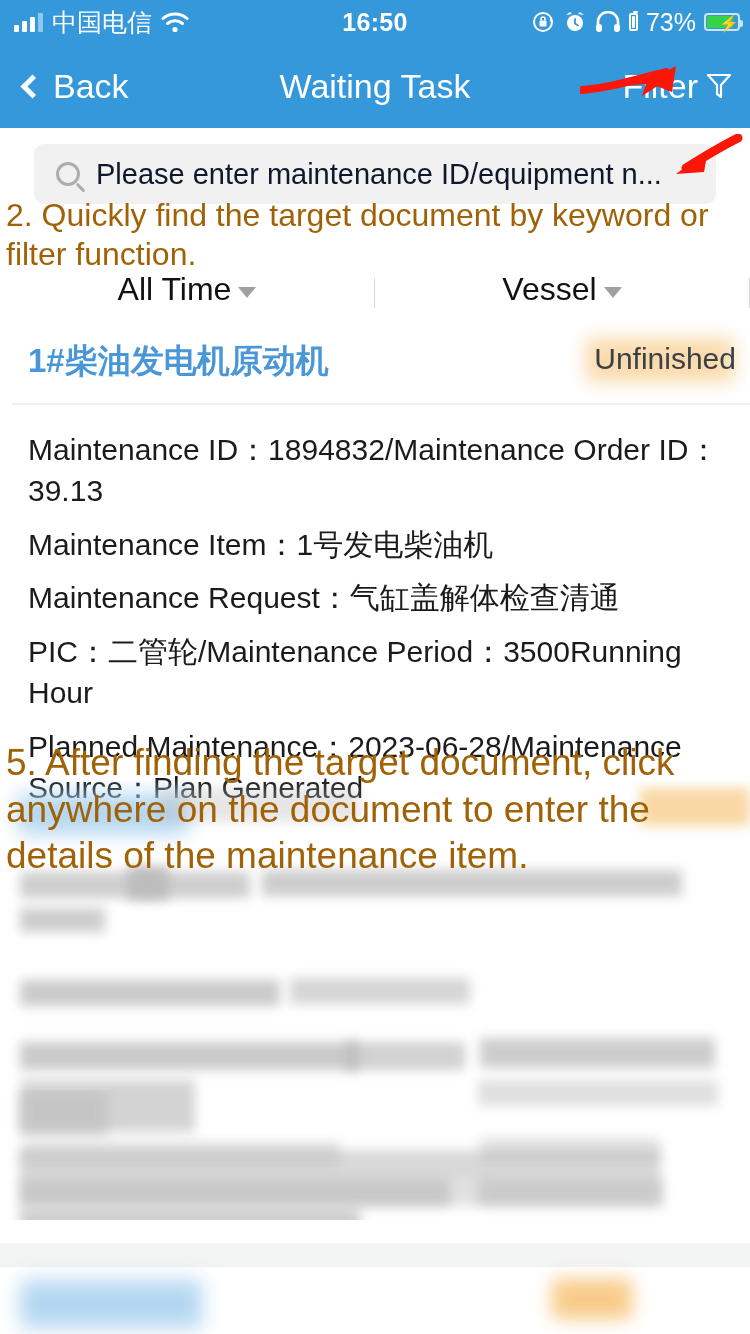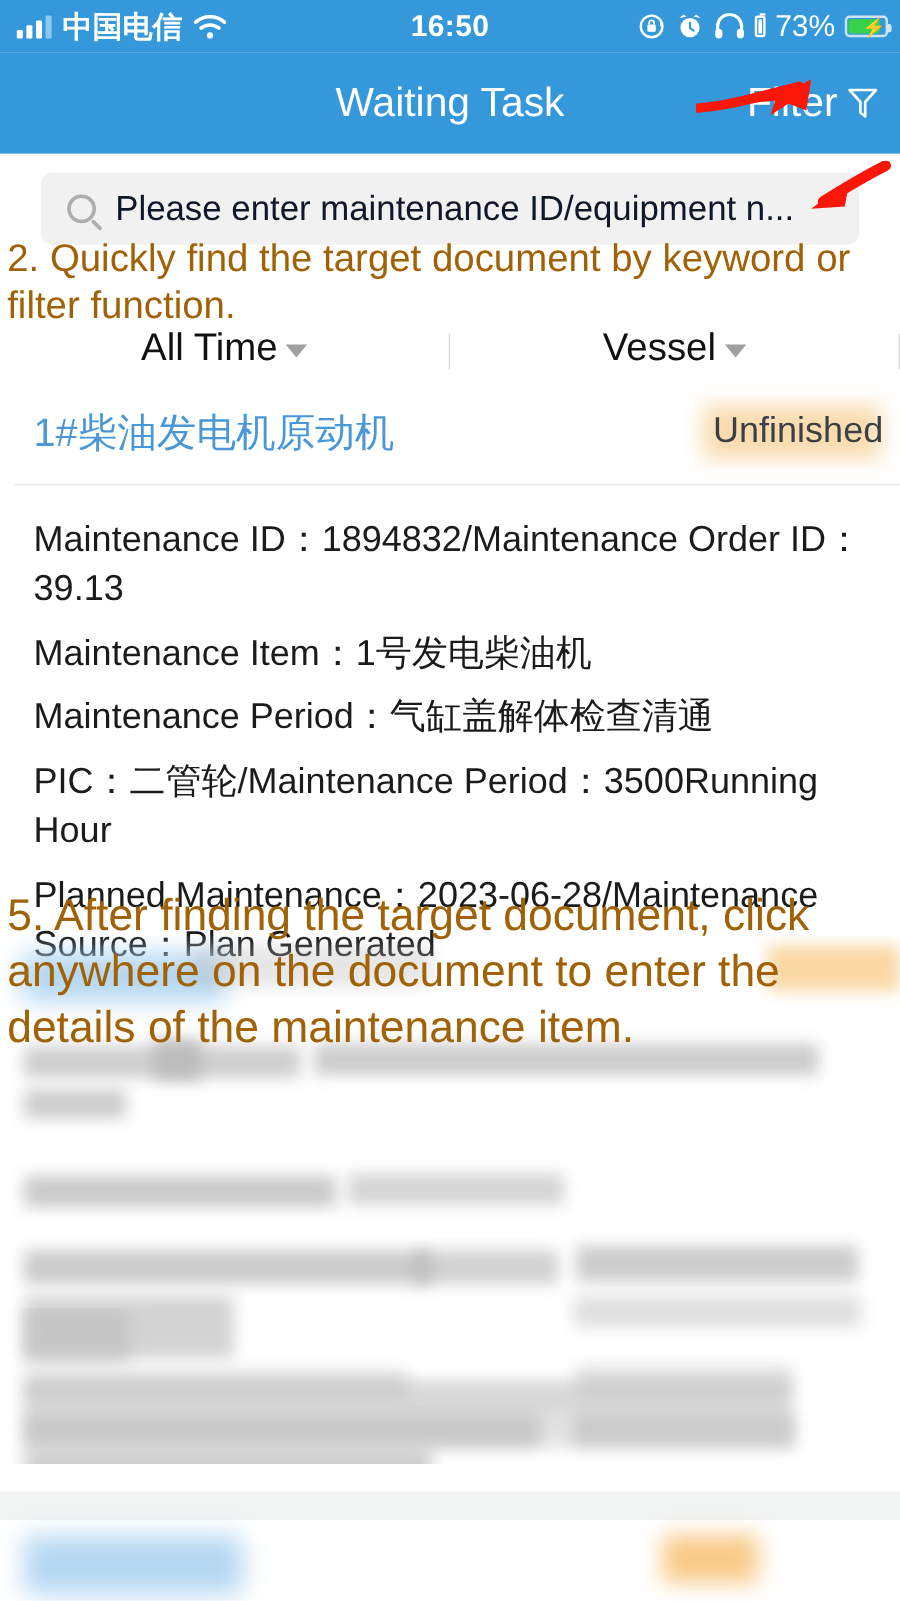--- a/index.html
+++ b/index.html
@@ -14,21 +14,21 @@
   
   .statusbar{
     position:absolute; top:0; left:0; width:750px; height:44px;
     background:#3498db; color:#fff;
     display:flex; align-items:center;
   }
   .sb-left{ position:absolute; left:14px; display:flex; align-items:center; gap:9px;}
   .sb-center{ position:absolute; left:0; width:750px; text-align:center;
     font-size:25px; font-weight:600; letter-spacing:.3px;}
   .sb-right{ position:absolute; right:10px; display:flex; align-items:center; gap:8px;}
-  .carrier{ font-size:25px; font-weight:700; }
+  .carrier{ font-size:25px; font-weight:400; }
   .bars{ display:flex; align-items:flex-end; gap:3px; height:20px; }
   .bars i{ display:block; width:5px; background:#fff; border-radius:1px;}
   .bars i:nth-child(1){height:7px;}
   .bars i:nth-child(2){height:11px;}
   .bars i:nth-child(3){height:15px;}
   .bars i:nth-child(4){height:19px; background:#8cc8ef;}
   .pct{ font-size:25px; font-weight:500; }
   .batt{
     position:relative; width:36px; height:18px; border:2px solid rgba(255,255,255,.75);
     border-radius:4px;
@@ -84,21 +84,21 @@
   }
   .fcell{ flex:1; display:flex; align-items:center; justify-content:center; gap:7px;
     font-size:32px; color:#111; cursor:pointer; }
   .caret{ width:0;height:0;border-left:9px solid transparent;border-right:9px solid transparent;
     border-top:11px solid #a0a0a0; margin-top:6px;}
   .fdiv{ width:1px; height:30px; background:#d8d8d8; }
 
   
   .card{ position:absolute; top:320px; left:0; width:750px; background:#fff; cursor:pointer;}
   .card-head{ position:relative; height:84px; }
-  .card-title{ position:absolute; left:28px; top:19px; font-size:33px; color:#4a97d8;}
+  .card-title{ position:absolute; left:28px; top:19px; font-size:33px; color:#4a97d8;font-weight:bold;}
   .card-status{ position:absolute; right:14px; top:22px; font-size:30px; color:#3b3f46; z-index:2;margin-left:20px;}
   .status-blur{
     position:absolute; right:16px; top:18px; width:148px; height:44px;
     background:#f9d9a8; filter:blur(9px); opacity:.95; z-index:1;
   }
   .card-sep{ position:absolute; left:12px; top:83px; width:738px; height:2px; background:#eeeeee;}
   .card-body{ padding:26px 20px 20px 28px; }
   .line{ font-size:30px; color:#1b1b1b; line-height:1.36; margin-bottom:13px; }
   .line:last-child{ margin-bottom:0; }
 
@@ -165,20 +165,24 @@
         </span>
       <span class="pct">73%</span>
       <span class="batt">
         <span class="fill"></span>
           <span class="bolt">⚡</span>
       </span>
     </div>
   </div>
 
   <div class="navbar">
+    <div class="nav-back">
+      <span class="chev"></span>
+      <span>Back</span>
+    </div>
     <div class="nav-title">Waiting Task</div>
     <div class="nav-filter">
       <span>Filter</span>
       <svg width="26" height="30" viewBox="0 0 26 30">
         <path d="M2 4h22l-9 10v12l-4-3V14z" fill="none" stroke="#fff" stroke-width="2.2" stroke-linejoin="round"></path>
       </svg>
     </div>
   </div>
 
   <div class="search-wrap">
@@ -204,21 +208,21 @@
   <div class="card">
     <div class="card-head">
       <div class="card-title">1#柴油发电机原动机</div>
       <div class="status-blur"></div>
       <div class="card-status">Unfinished</div>
       <div class="card-sep"></div>
     </div>
     <div class="card-body">
       <div class="line">Maintenance ID：1894832/Maintenance Order ID：39.13</div>
       <div class="line">Maintenance Item：1号发电柴油机</div>
-      <div class="line">Maintenance Period：气缸盖解体检查清通</div>
+      <div class="line">Maintenance Request：气缸盖解体检查清通</div>
       <div class="line">PIC：二管轮/Maintenance Period：3500Running Hour</div>
       <div class="line">Planned Maintenance：2023-06-28/Maintenance Source：Plan Generated</div>
     </div>
   </div>
 
   <div class="blurzone" style="top:780px; height:450px;">
     <div class="peek-title" style="top:14px; left:18px; width:170px; height:40px;"></div>
     <div class="px" style="left:160px; top:8px; width:200px; height:34px; opacity:.35;"></div>
     <div class="px" style="left:640px; top:8px; width:110px; height:38px; background:#f7c87f; opacity:.7;"></div>
 

